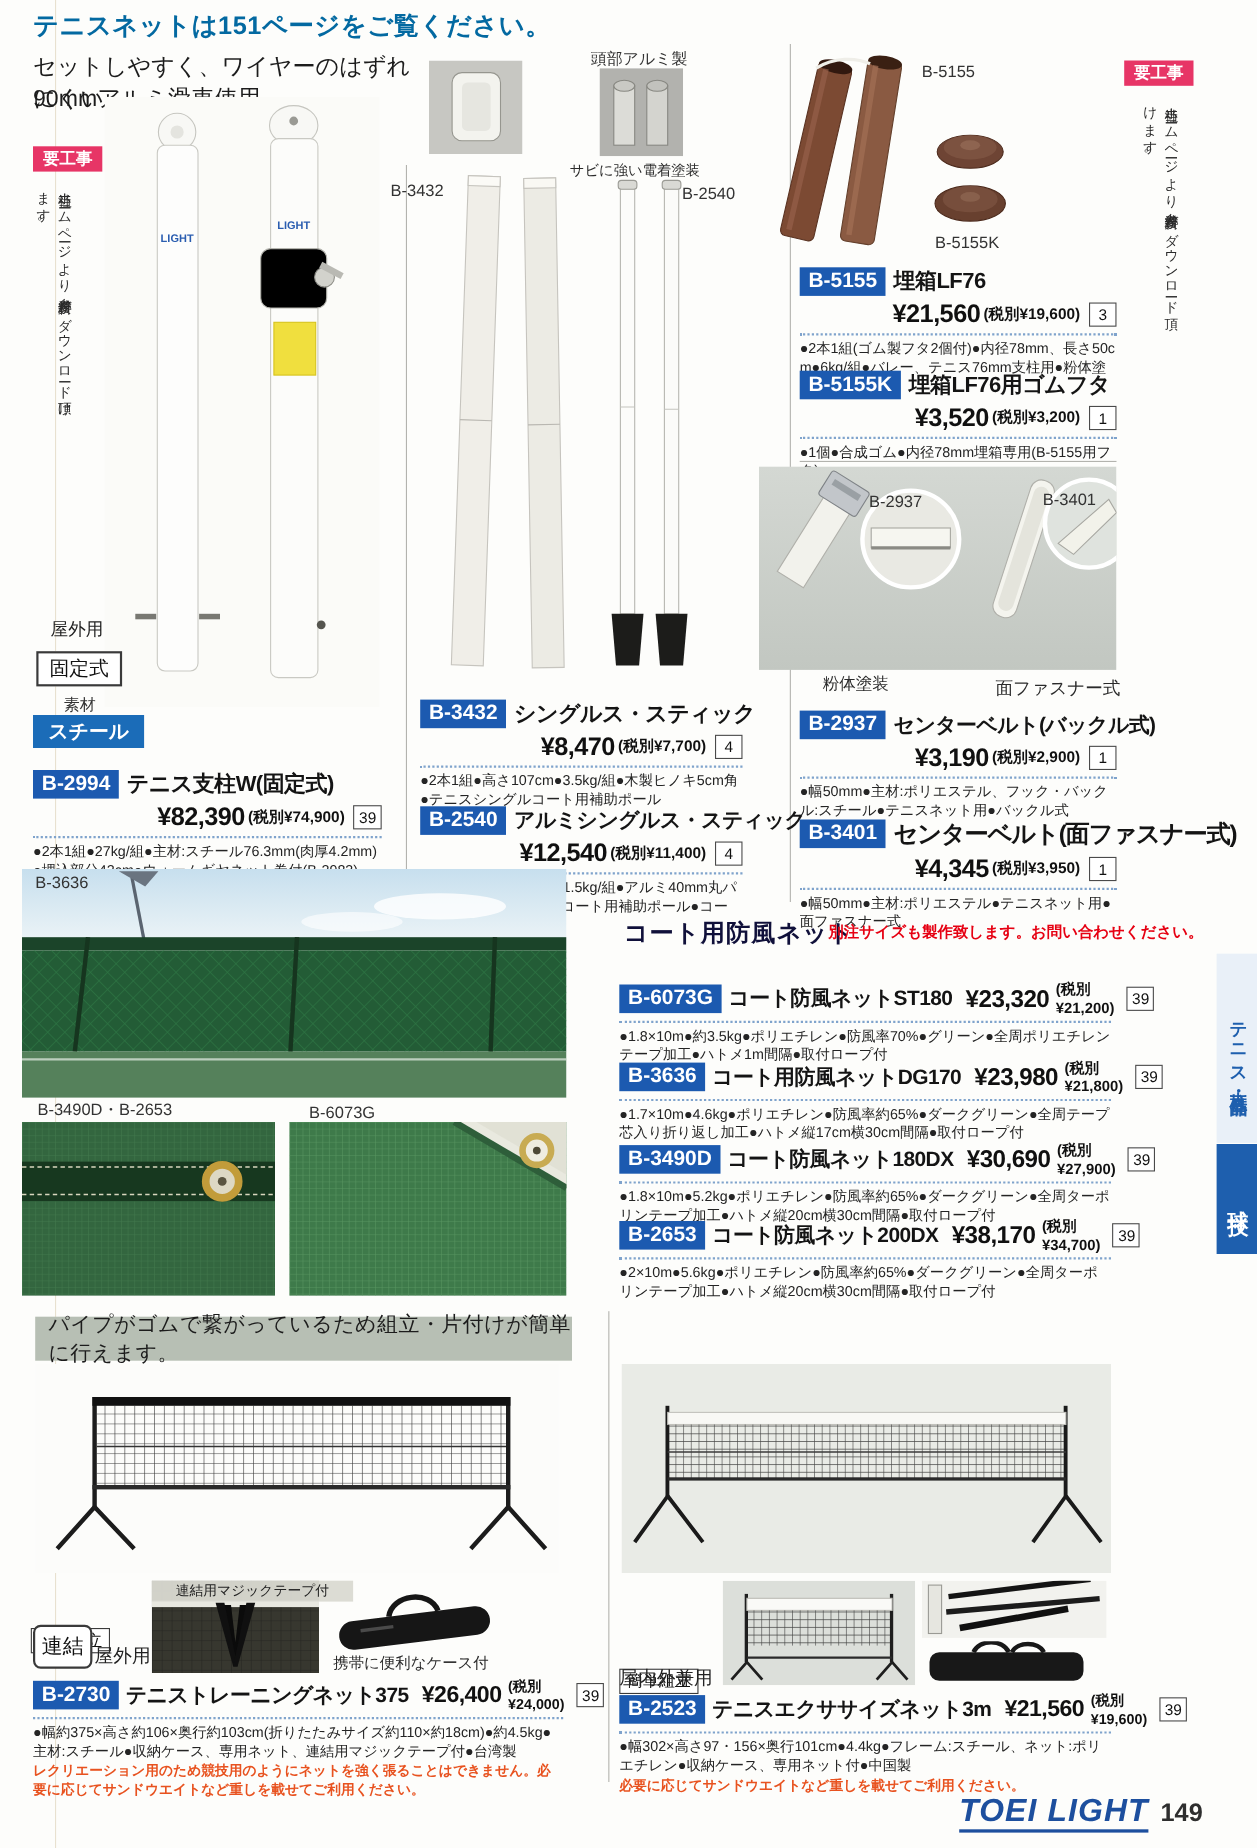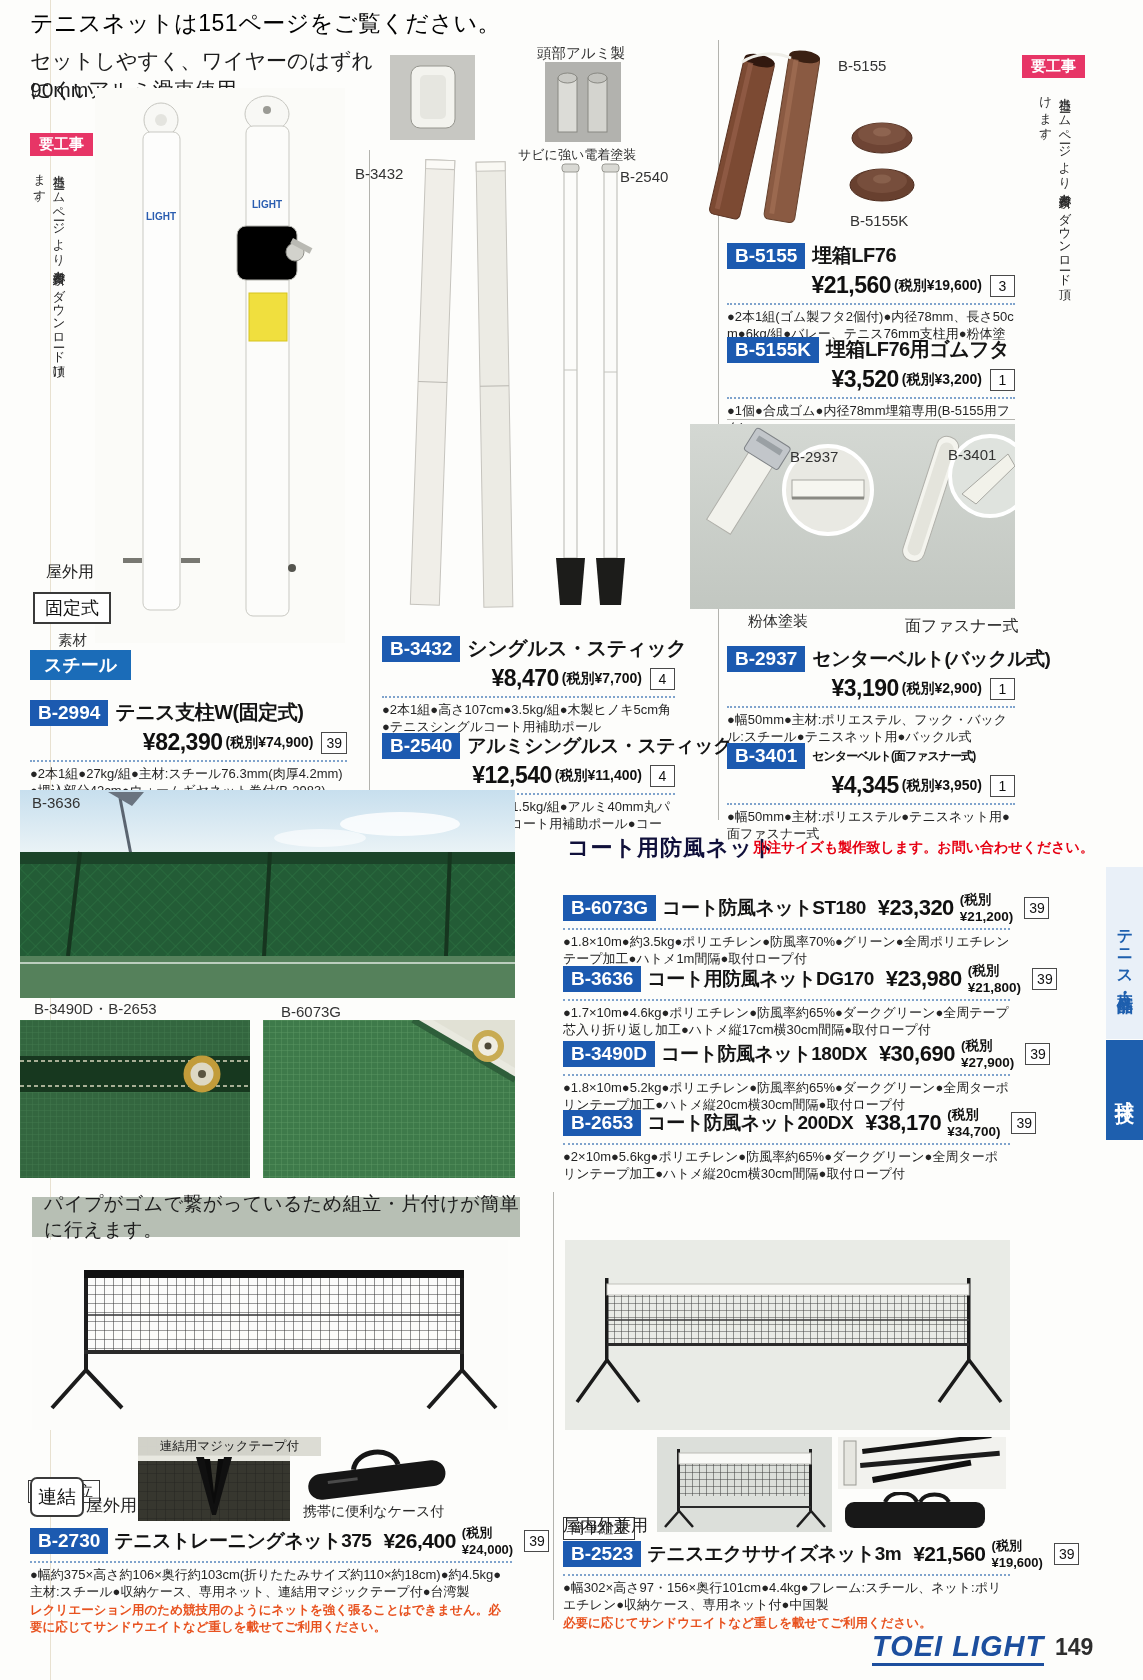--- a/index.html
+++ b/index.html
@@ -2,21 +2,21 @@
 <html><head>
 <meta charset="utf-8">
 <style>
   html,body{margin:0;padding:0;background:#e9e9e6;}
   body{font-family:"Liberation Sans","DejaVu Sans",sans-serif;}
   #page{position:relative;width:1143px;height:1680px;background:#fdfdfb;margin:0 auto;overflow:hidden;color:#1a1a1a;}
   .abs{position:absolute;}
   .scanline{position:absolute;width:1px;background:#e2d9c6;opacity:.8;}
   .vline{position:absolute;width:1px;background:#b3b3ae;}
   .hline{position:absolute;height:1px;background:#b3b3ae;}
-  .top-note{font-size:23px;font-weight:400;color:#000000;letter-spacing:.5px;}
+  .top-note{font-size:23px;font-weight:700;color:#0369a1;letter-spacing:.5px;}
   .intro{font-size:21px;color:#1c1c1c;line-height:29px;}
   .pink-badge{background:#e73566;color:#fff;font-size:15px;font-weight:700;padding:2px 9px;display:inline-block;}
   .vtext{writing-mode:vertical-rl;text-orientation:mixed;}
   .vnote{font-size:12.5px;color:#2a2a2a;line-height:1.55;letter-spacing:1px;}
   .plain-label{font-size:16px;color:#222;}
   .small-label{font-size:14.5px;color:#333;text-align:center;}
   .kakomi{border:2px solid #3a3a3a;background:#fff;font-size:18px;padding:2px 10px;display:inline-block;color:#111;}
   .kakomi-round{border:2px solid #3a3a3a;border-radius:7px;background:#fff;font-size:19px;padding:5px 6px;display:inline-block;color:#111;}
   .kakomi-sm{border:1.5px solid #3a3a3a;background:#fff;font-size:14.5px;padding:1px 6px;display:inline-block;color:#111;margin-top:28px;}
   .blue-badge{background:#1b6cb8;color:#fff;font-size:18px;font-weight:700;padding:3px 14px;display:inline-block;}
@@ -281,21 +281,21 @@
         <span class="tax">(税別¥2,900)</span>
       <span class="stock">1</span>
     </div>
     <div class="dotted"></div>
     <div class="specs">●幅50mm●主材:ポリエステル、フック・バックル:スチール●テニスネット用●バックル式</div>
   </div>
 
   <div class="abs" style="left:727px;top:743px;width:288px">
     <div class="title-line">
       <span class="code-badge">B-3401</span>
-      <span class="prod-name" style="font-size:12px;letter-spacing:-1px">センターベルト(面ファスナー式)</span>
+      <span class="prod-name" style="font-size:22px;letter-spacing:-1px">センターベルト(面ファスナー式)</span>
     </div>
     <div class="price-line">
       <span class="price">¥4,345</span>
         <span class="tax">(税別¥3,950)</span>
       <span class="stock">1</span>
     </div>
     <div class="dotted"></div>
     <div class="specs">●幅50mm●主材:ポリエステル●テニスネット用●面ファスナー式</div>
   </div>
 

